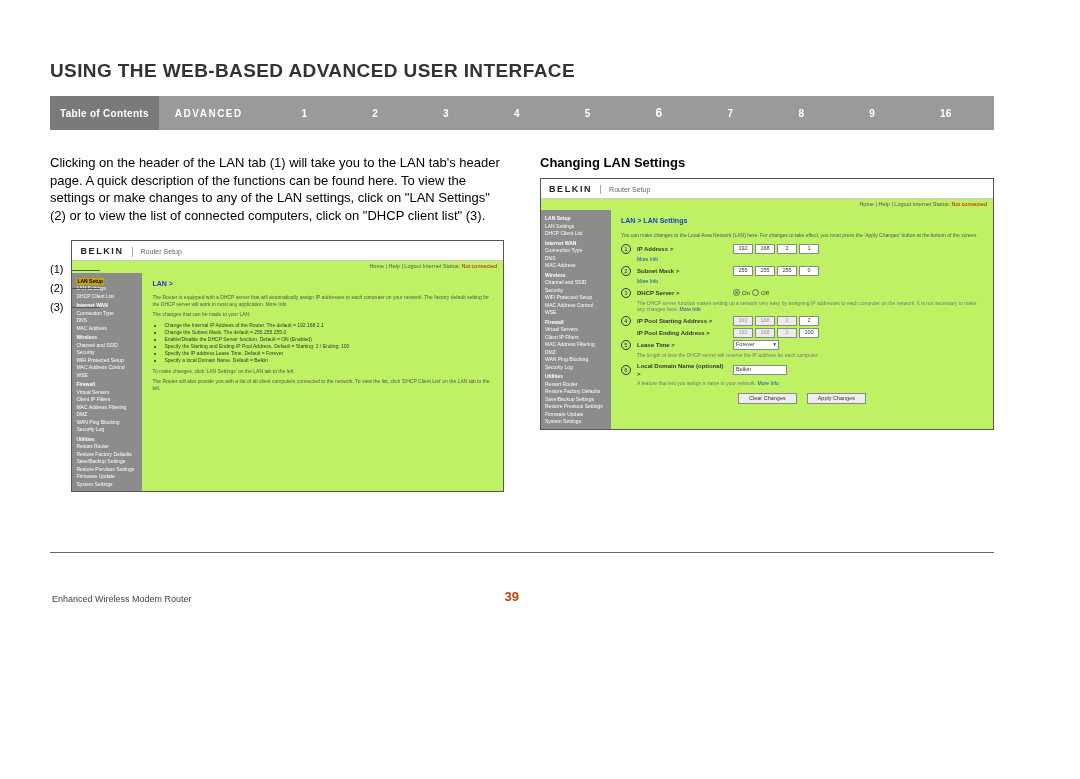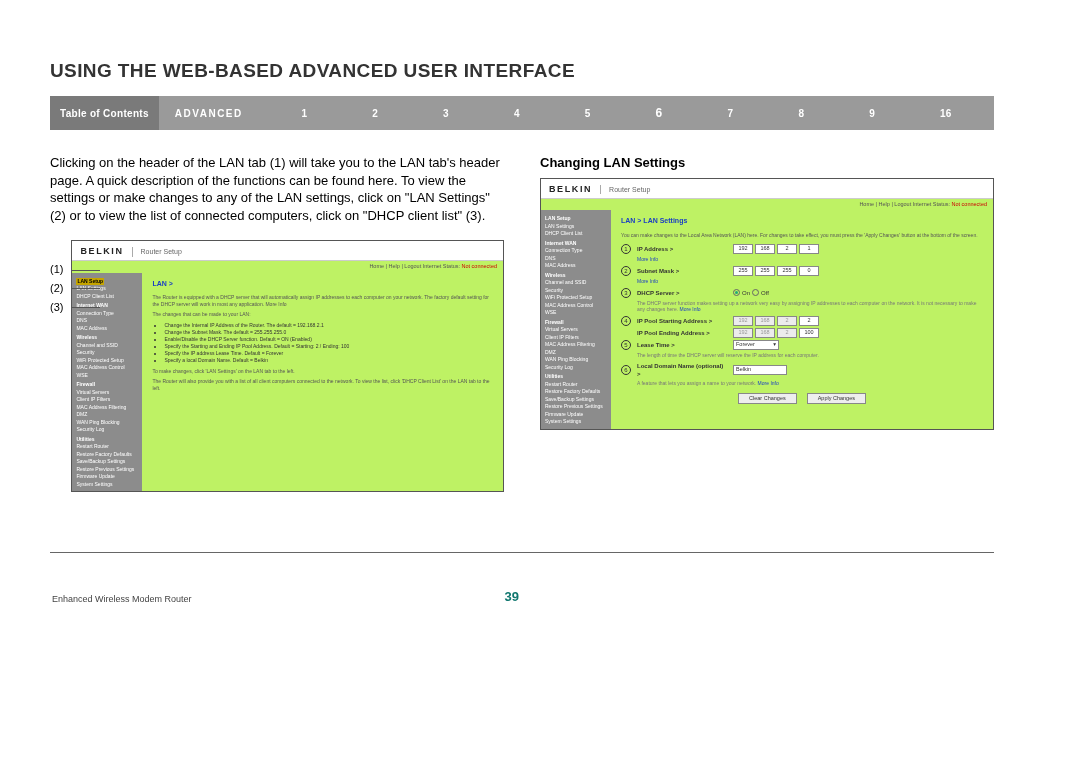--- a/index.html
+++ b/index.html
@@ -253,21 +253,21 @@
   }
   .footer {
     display: flex;
     justify-content: space-between;
     align-items: flex-end;
     font-size: 9px;
     color: #444;
     padding: 0 2px;
     margin-top: 36px;
   }
-  .footer .pagenum { font-size: 13px; font-weight: bold; color: #0f766e; }
+  .footer .pagenum { font-size: 13px; font-weight: bold; color: #c2410c; }
 </style>
 </head>
 <body>
 
 <div class="page">
   <h1 class="main-title">USING THE WEB-BASED ADVANCED USER INTERFACE</h1>
 
   <div class="nav-bar">
     <div class="nav-toc">Table of Contents</div>
     <div class="nav-sections">ADVANCED</div>

